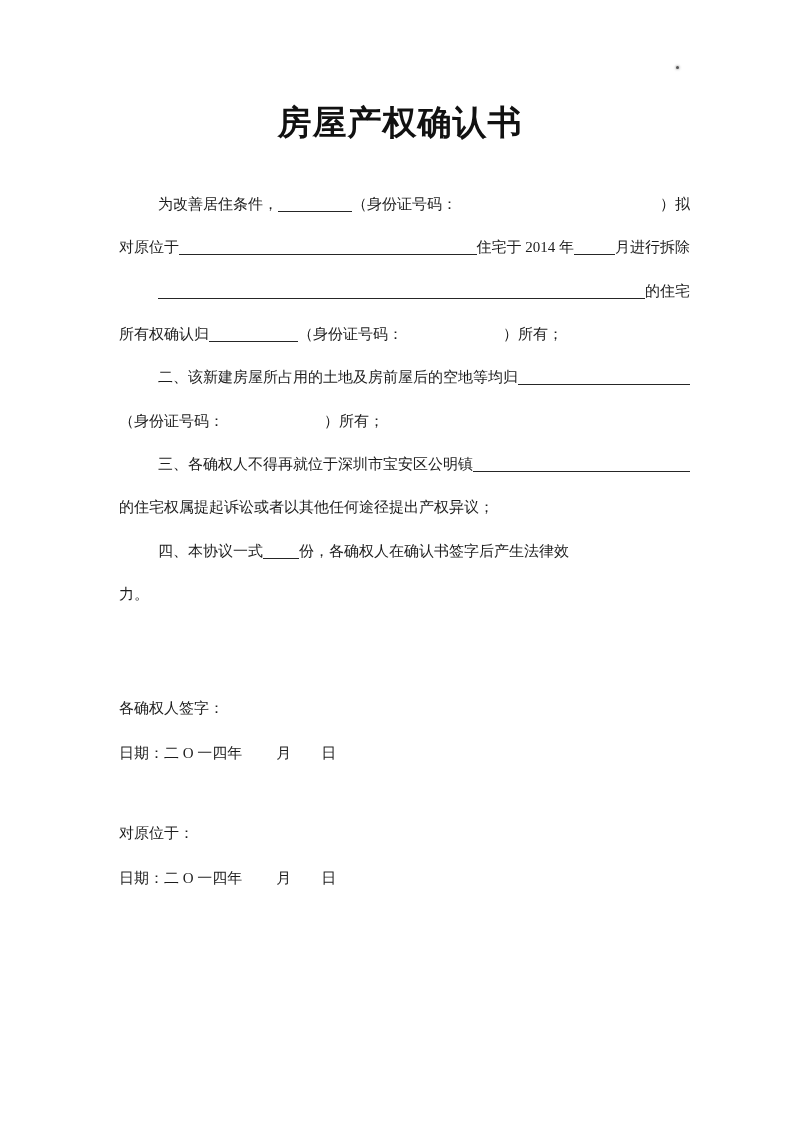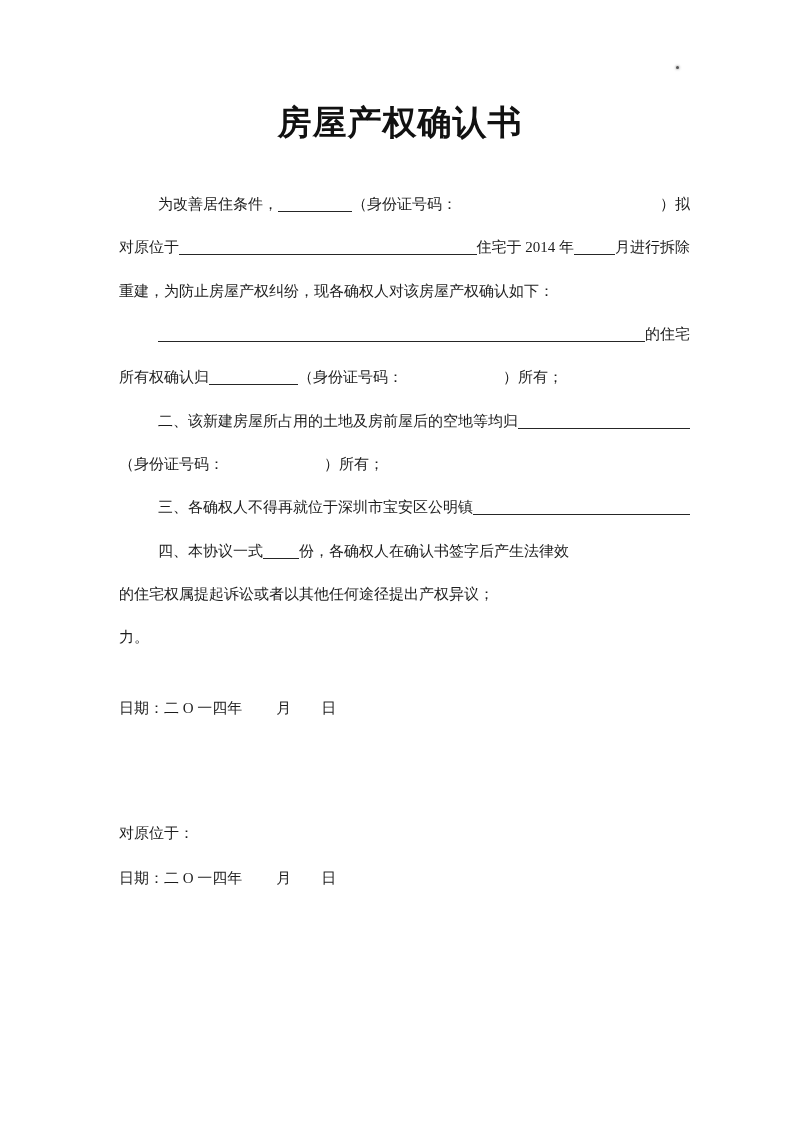--- a/index.html
+++ b/index.html
@@ -52,32 +52,32 @@
 </head>
 <body>
 
 <div class="page">
 
   <div class="doc-title">房屋产权确认书</div>
 
   <div class="body-text">
       <div class="line indent"><span class="run">为改善居住条件，</span><span class="blank" style="width: 74px;"></span><span class="run">（身份证号码：</span><span class="gap" style="width: 100px; flex-grow: 1;"></span><span class="run">）拟</span></div>
       <div class="line"><span class="run">对原位于</span><span class="blank" style="width: 200px; flex-grow: 1;"></span><span class="run">住宅于 2014 年</span><span class="blank" style="width: 41px;"></span><span class="run">月进行拆除</span></div>
-      <div class="line"><span class="run">重建，为防止房屋产权纠纷，现各确权人对该房屋产权确认如下：</span></div>
       <div class="line indent"><span class="blank" style="width: 200px; flex-grow: 1;"></span><span class="run">的住宅</span></div>
       <div class="line"><span class="run">所有权确认归</span><span class="blank" style="width: 89px;"></span><span class="run">（身份证号码：</span><span class="gap" style="width: 100px;"></span><span class="run">）所有；</span></div>
       <div class="line indent"><span class="run">二、该新建房屋所占用的土地及房前屋后的空地等均归</span><span class="blank" style="width: 60px; flex-grow: 1;"></span></div>
       <div class="line"><span class="run">（身份证号码：</span><span class="gap" style="width: 100px;"></span><span class="run">）所有；</span></div>
       <div class="line indent"><span class="run">三、各确权人不得再就位于深圳市宝安区公明镇</span><span class="blank" style="width: 110px; flex-grow: 1;"></span></div>
+      <div class="line"><span class="run">的住宅权属提起诉讼或者以其他任何途径提出产权异议；</span></div>
       <div class="line indent"><span class="run">四、本协议一式</span><span class="blank" style="width: 36px;"></span><span class="run">份，各确权人在确认书签字后产生法律效</span></div>
-      <div class="line"><span class="run">的住宅权属提起诉讼或者以其他任何途径提出产权异议；</span></div>
       <div class="line"><span class="run">力。</span></div>
     </div>
 
   <div class="sig-block sig-1">
+      <div class="line"><span class="run">各确权人签字：</span></div>
       <div class="line"><span class="run">日期：二 O 一四年</span><span class="gap" style="width: 34px;"></span><span class="run">月</span><span class="gap" style="width: 30px;"></span><span class="run">日</span></div>
     </div>
 
   <div class="sig-block sig-2">
       <div class="line"><span class="run">对原位于：</span></div>
       <div class="line"><span class="run">日期：二 O 一四年</span><span class="gap" style="width: 34px;"></span><span class="run">月</span><span class="gap" style="width: 30px;"></span><span class="run">日</span></div>
     </div>
 
   <div class="artifact speck-dot" style="top:66px; left:676px;"></div>
   <div class="artifact smudge-a" style="top:1048px; left:121px;"></div>

